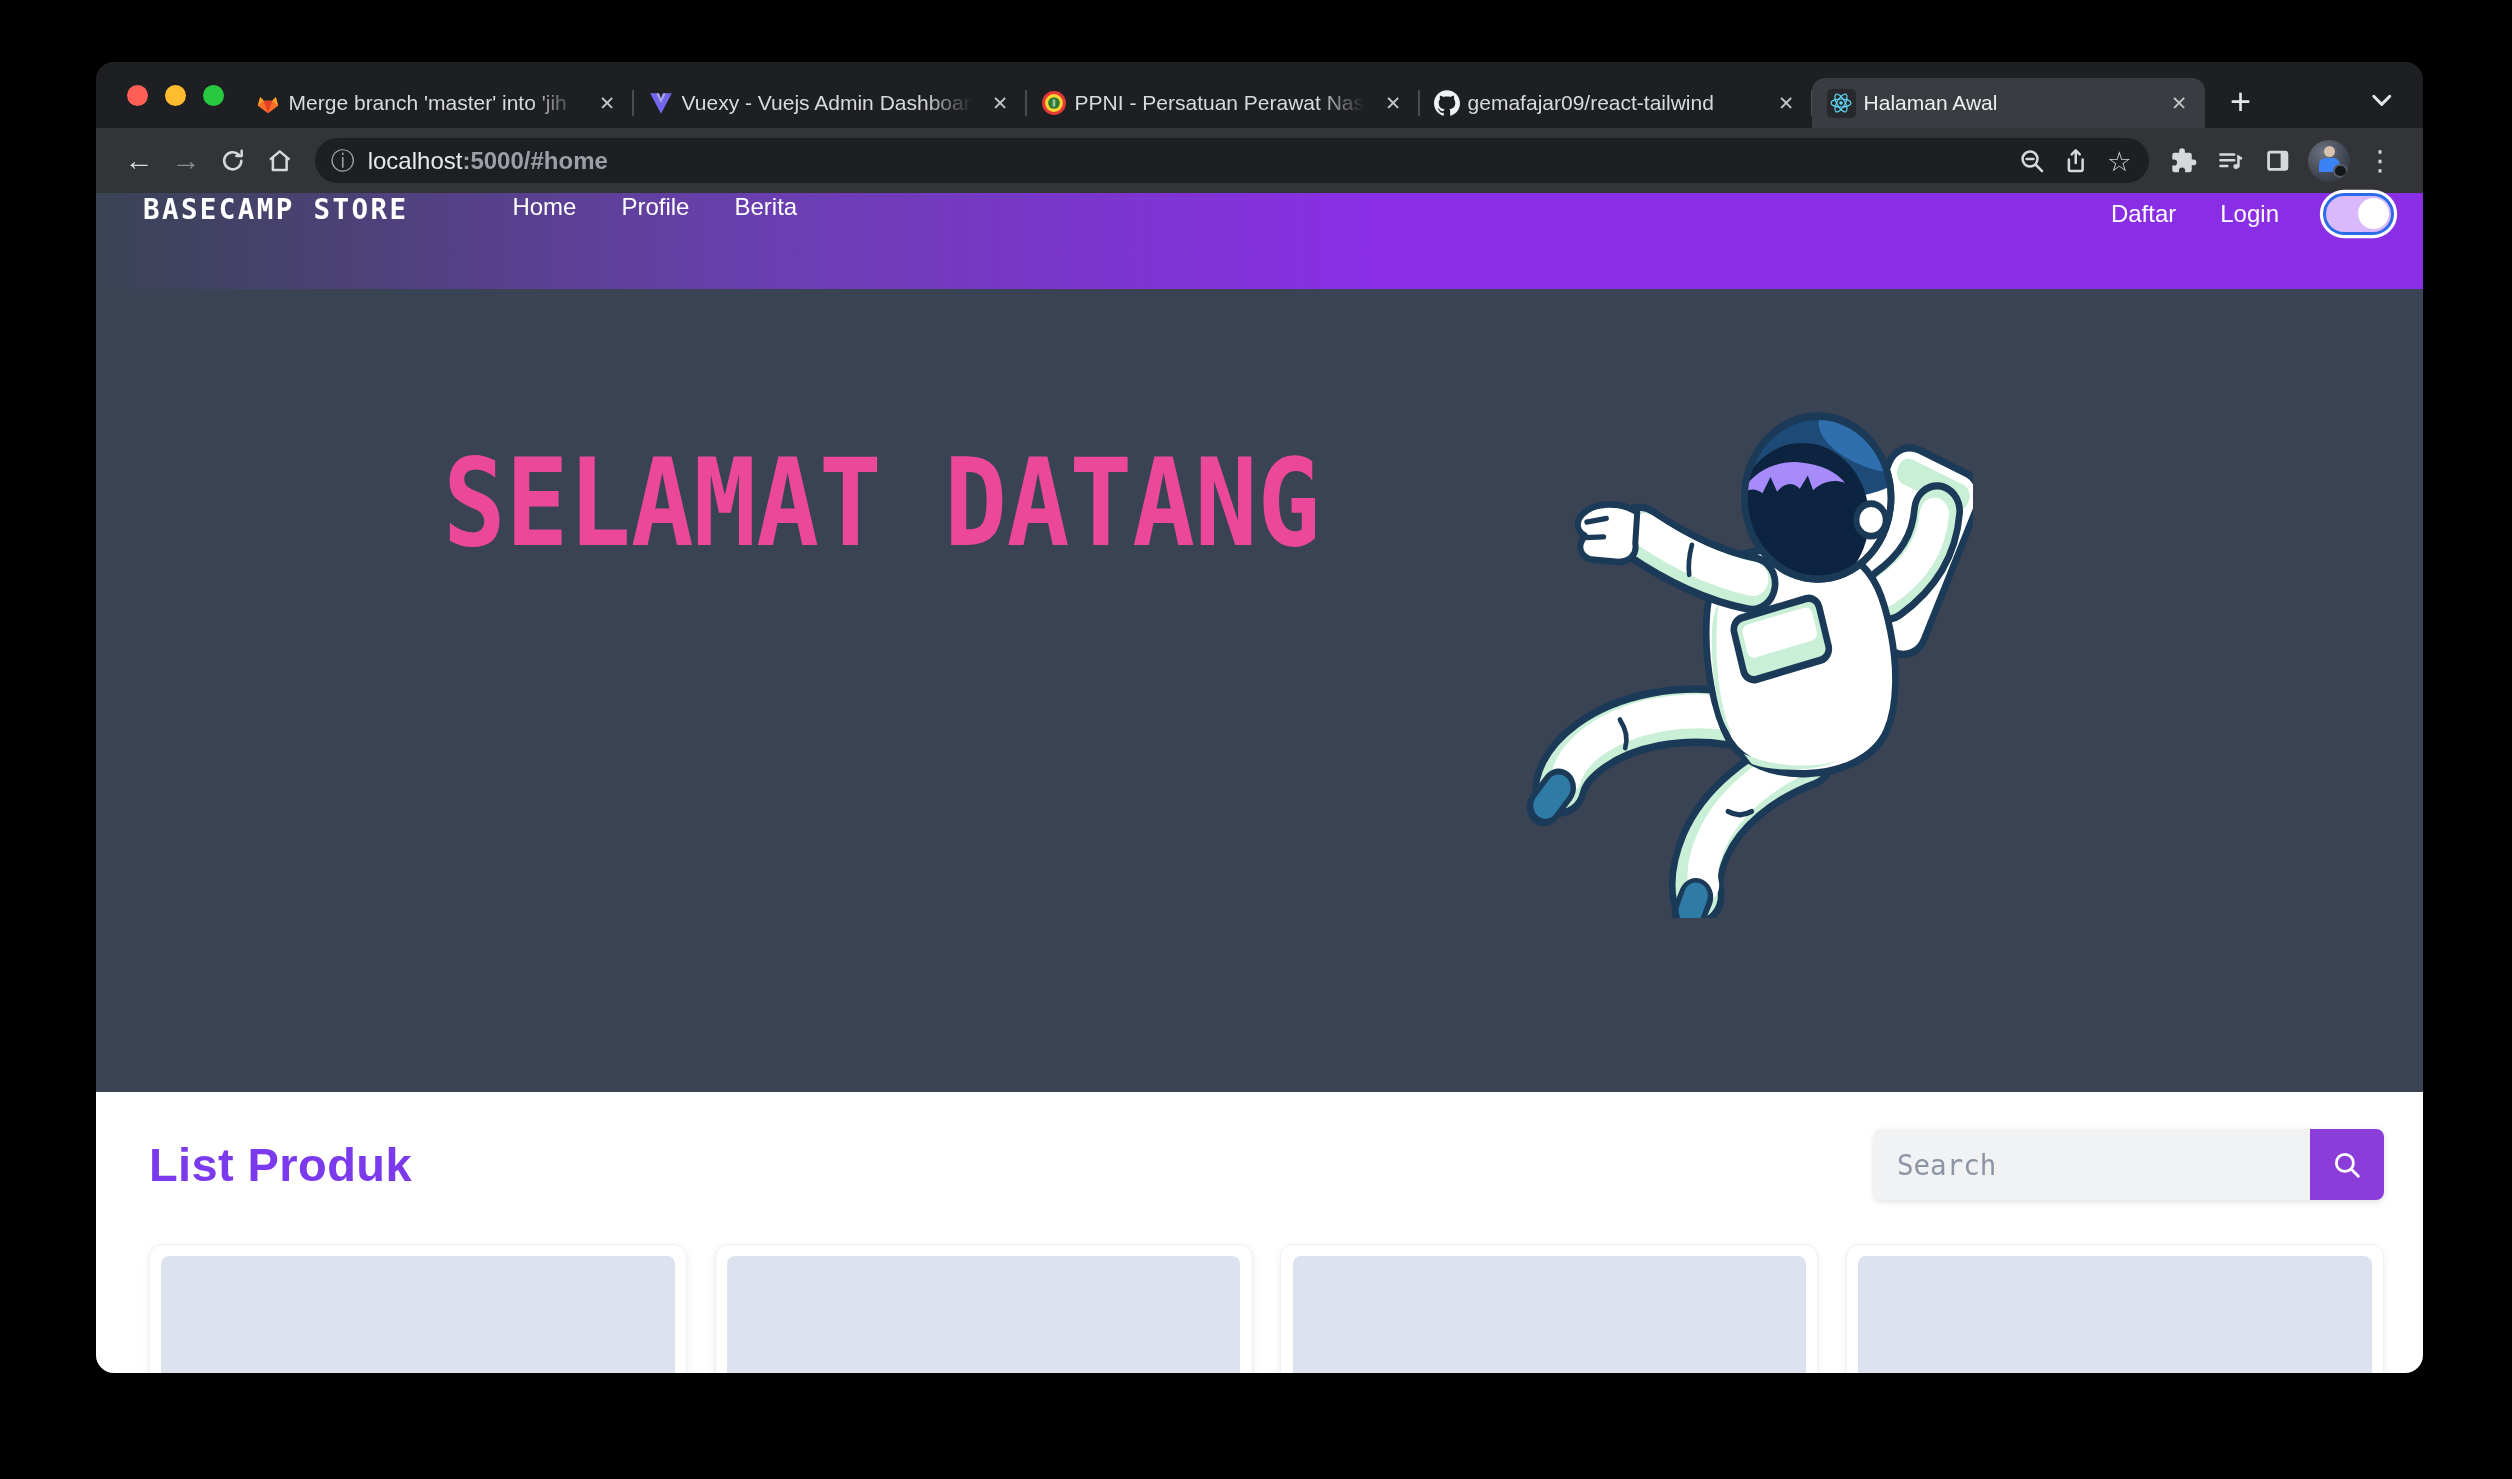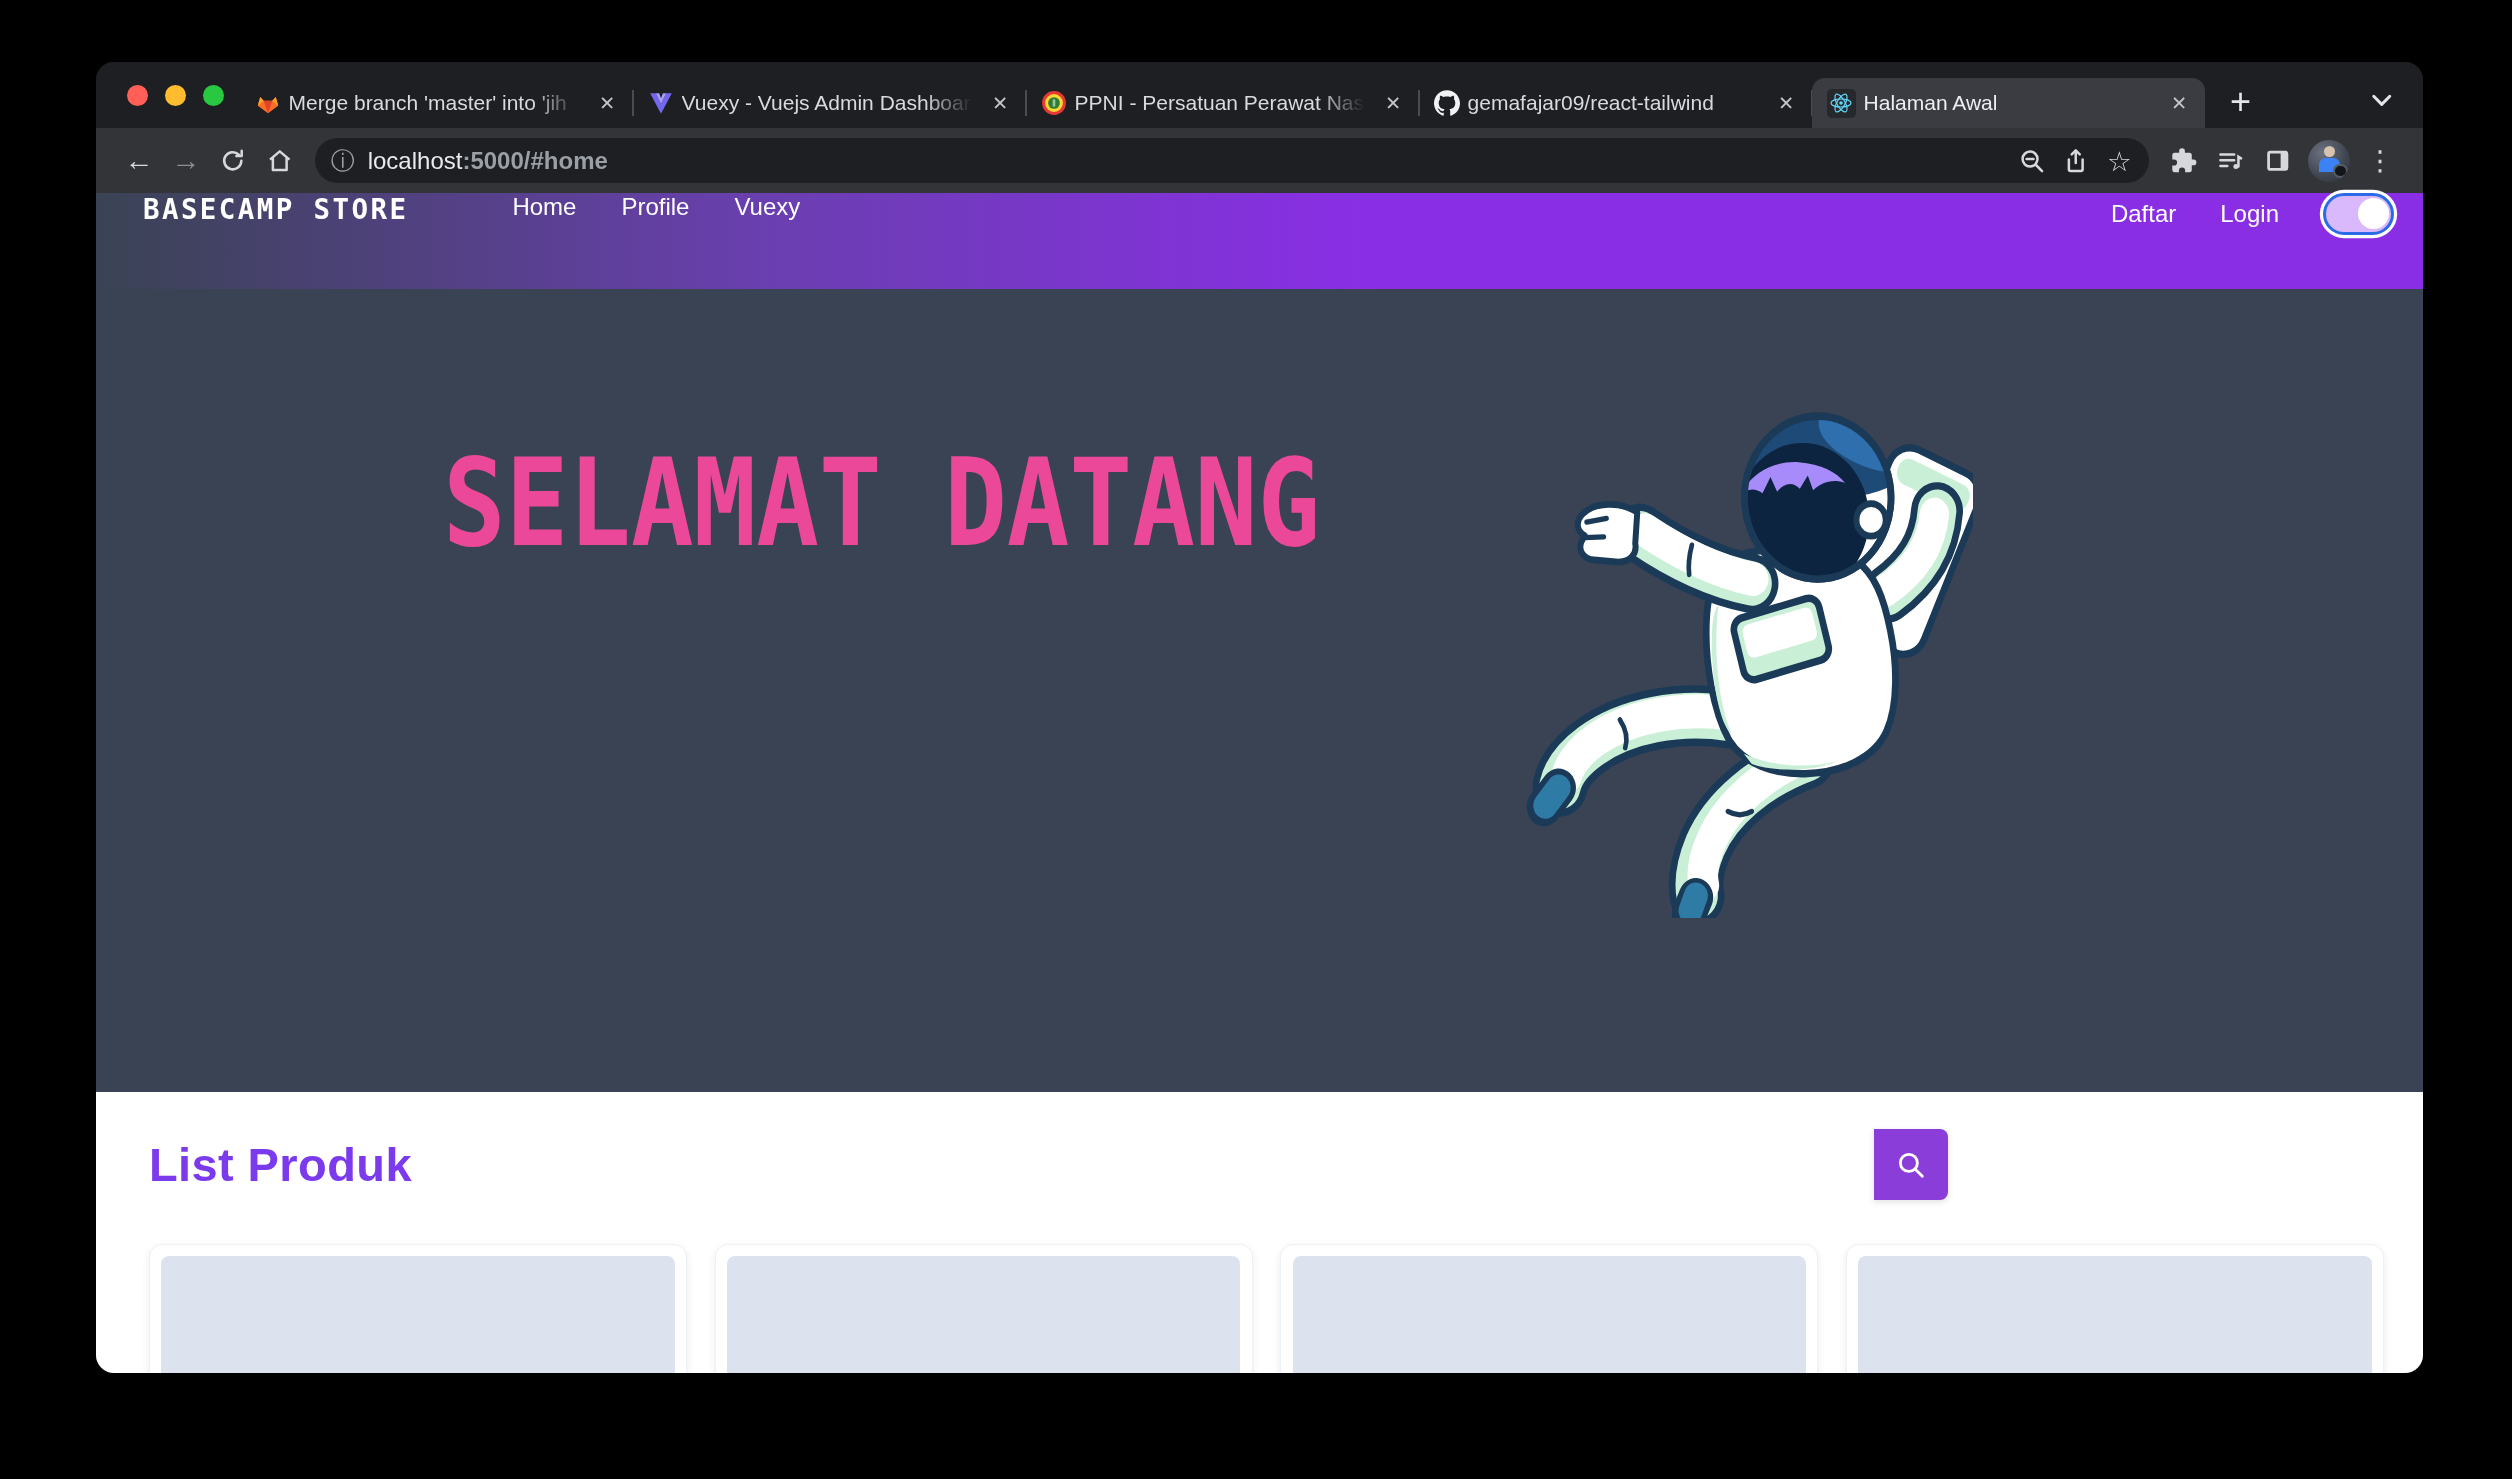--- a/index.html
+++ b/index.html
@@ -241,21 +241,21 @@
         <span class="wheel"></span>
     </div>
     <div class="navbtn dots">⋮</div>
   </div>
 
   <div class="site-nav">
     <span class="brand">BASECAMP STORE</span>
     <span class="site-links">
       <span class="site-link">Home</span>
       <span class="site-link">Profile</span>
-      <span class="site-link">Vuexy</span>
+      <span class="site-link">Berita</span>
     </span>
     <span class="site-actions">
       <span class="site-action">Daftar</span>
       <span class="site-action">Login</span>
       <span class="toggle">
           <span class="knob"></span>
         </span>
     </span>
   </div>
 
@@ -320,20 +320,21 @@
       </g>
       <circle cx="447" cy="132" r="110" fill="none" stroke="#1b3a57" stroke-width="10"></circle>
       <circle cx="527" cy="162" r="22" fill="#fff" stroke="#1b3a57" stroke-width="9"></circle>
     </svg>
   </div>
 
   <div class="products">
     <div class="products-head">
       <div class="products-title">List Produk</div>
       <div class="searchbar">
+        <input class="search-input" type="text" placeholder="Search" style="">
         <button class="search-btn">
           <svg width="34" height="34" viewBox="0 0 24 24" fill="none" stroke="#fff" stroke-width="2" stroke-linecap="round">
               <circle cx="10.5" cy="10.5" r="6"></circle>
               <path d="M15 15l5 5"></path>
             </svg>
         </button>
       </div>
     </div>
     <div class="cards">
       <div class="card">

